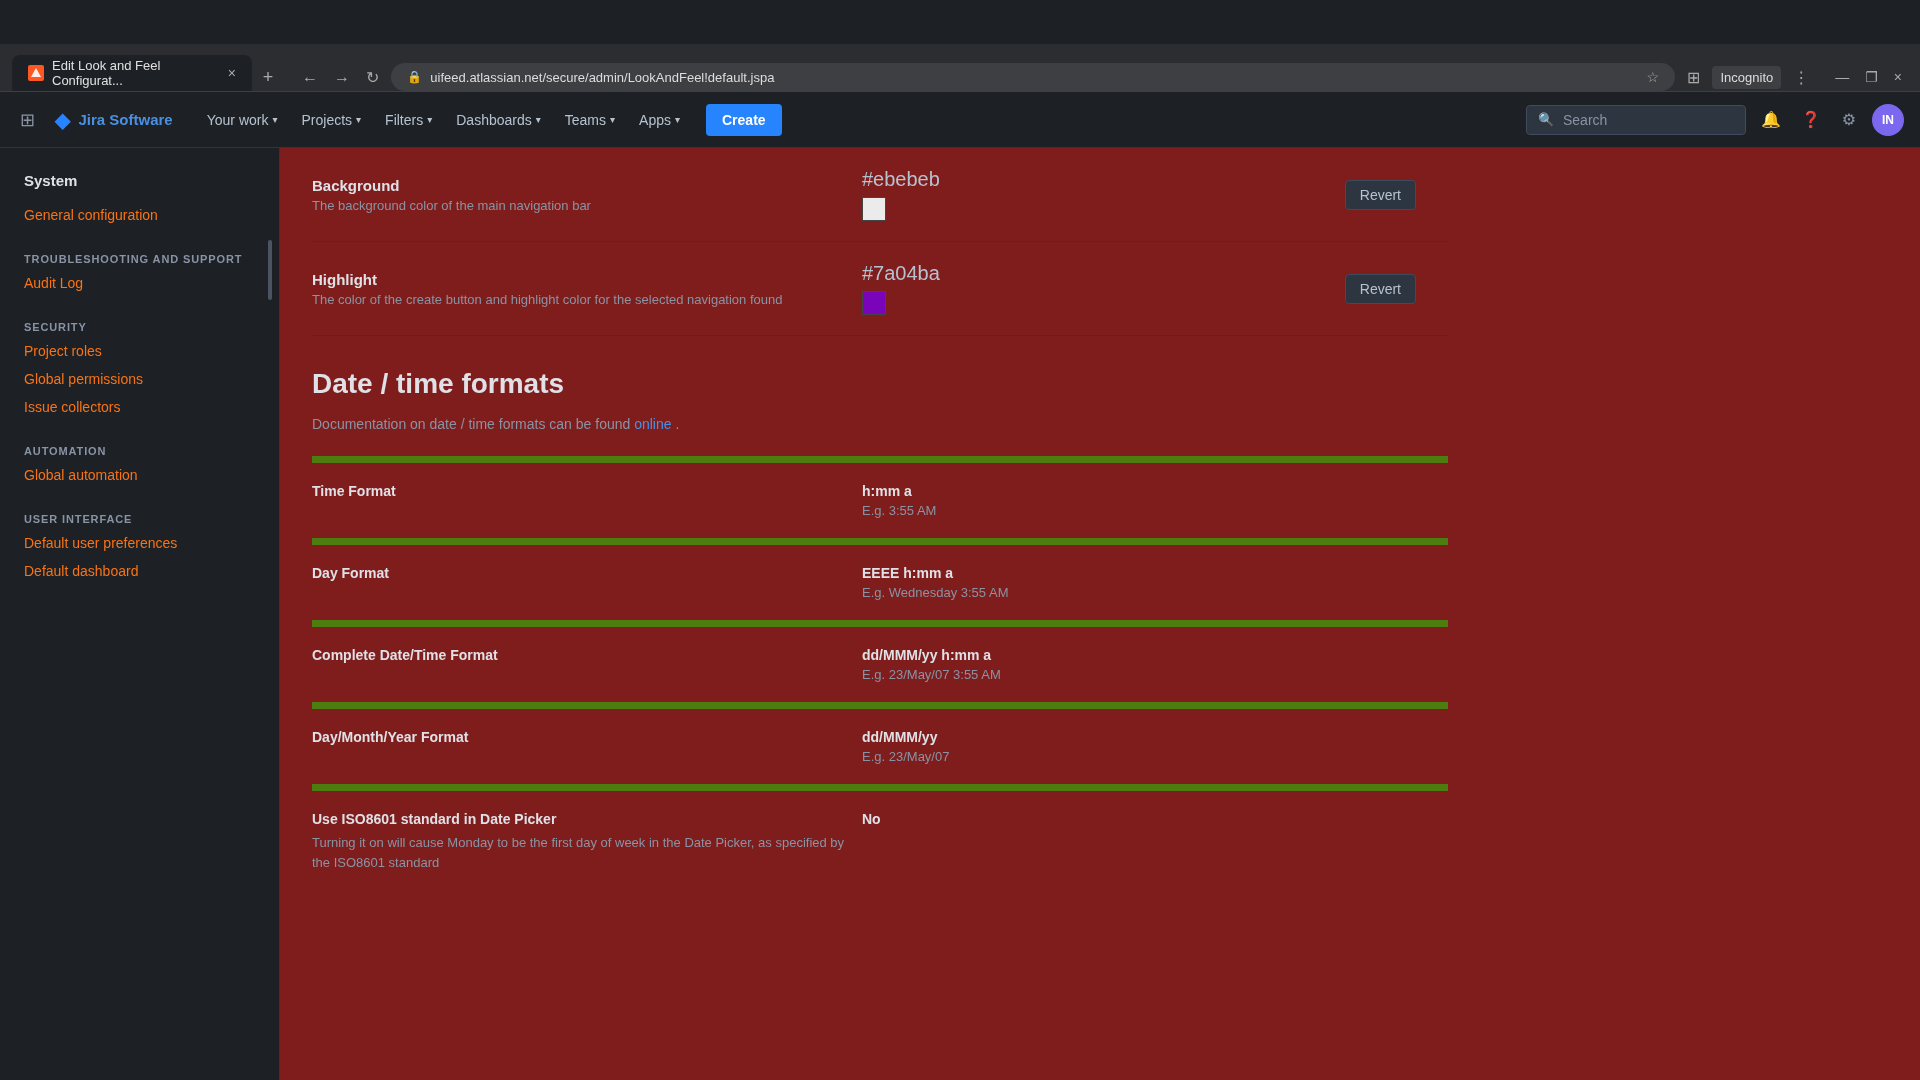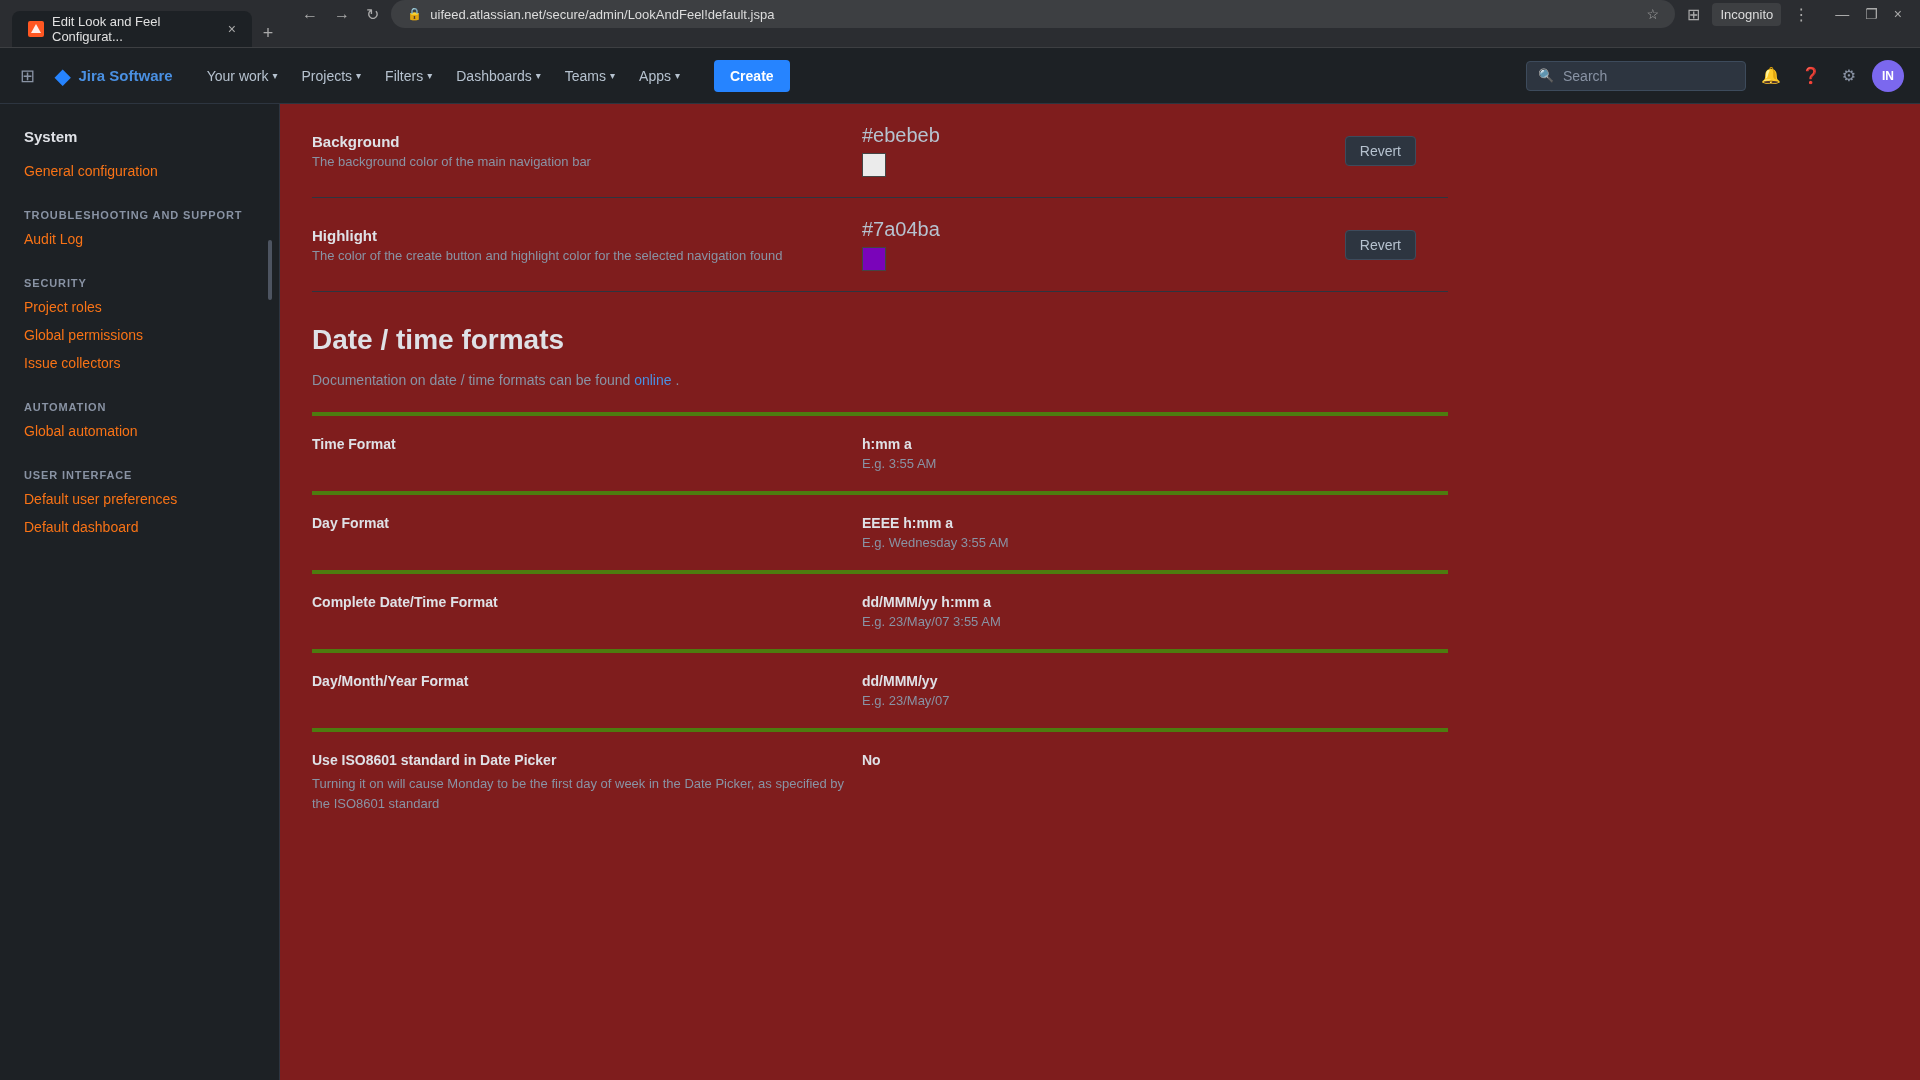--- a/index.html
+++ b/index.html
@@ -1,19 +1,19 @@
 <!DOCTYPE html>
 <html><head>
   <meta charset="utf-8">
   <style>
     * { margin: 0; padding: 0; box-sizing: border-box; }
     body { font-family: -apple-system, BlinkMacSystemFont, 'Segoe UI', Arial, sans-serif; background: #1d2125; color: #b6c2cf; font-size: 14px; overflow: hidden; }
 
     
-    .browser-chrome { background: #2b2d31; height: 48px; display: flex; align-items: flex-start; padding: 0 12px; gap: 8px; border-bottom: 1px solid #3d3f42; }
+    .browser-chrome { background: #2b2d31; height: 48px; display: flex; align-items: flex-end; padding: 0 12px; gap: 8px; border-bottom: 1px solid #3d3f42; margin-top: 44px; }
     .browser-tabs { display: flex; align-items: flex-end; height: 100%; gap: 2px; }
     .browser-tab { background: #1d2125; border-radius: 8px 8px 0 0; padding: 8px 16px; display: flex; align-items: center; gap: 8px; font-size: 13px; color: #ccc; height: 36px; min-width: 200px; max-width: 240px; }
     .browser-tab.active { background: #1d2125; color: #e0e0e0; }
     .tab-favicon { width: 16px; height: 16px; background: #ff5722; border-radius: 2px; display: flex; align-items: center; justify-content: center; font-size: 10px; color: white; flex-shrink: 0; }
     .tab-close { margin-left: auto; cursor: pointer; color: #aaa; font-size: 14px; }
     .tab-new { width: 28px; height: 28px; border-radius: 50%; display: flex; align-items: center; justify-content: center; cursor: pointer; color: #aaa; font-size: 18px; }
     .browser-controls { display: flex; align-items: center; gap: 8px; }
     .browser-btn { color: #aaa; font-size: 16px; cursor: pointer; padding: 4px; }
     .address-bar { flex: 1; background: #3d3f42; border-radius: 20px; padding: 6px 16px; color: #ddd; font-size: 13px; display: flex; align-items: center; gap: 8px; }
     .address-bar-icon { color: #aaa; font-size: 12px; }
@@ -23,21 +23,21 @@
     .win-btn { color: #aaa; font-size: 14px; cursor: pointer; padding: 4px 6px; }
 
     
     .app-header { background: #1d2125; height: 56px; display: flex; align-items: center; padding: 0 16px; border-bottom: 1px solid #2d3540; gap: 16px; }
     .app-grid-icon { color: #8993a4; font-size: 18px; cursor: pointer; padding: 4px; }
     .app-logo { display: flex; align-items: center; gap: 8px; color: #4a90e2; font-weight: 600; font-size: 15px; }
     .logo-icon { color: #2684ff; font-size: 20px; }
     .nav-items { display: flex; align-items: center; gap: 4px; margin-left: 8px; }
     .nav-item { color: #b6c2cf; padding: 6px 10px; border-radius: 4px; cursor: pointer; font-size: 14px; display: flex; align-items: center; gap: 4px; }
     .nav-chevron { font-size: 10px; }
-    .create-btn { background: #2684ff; color: white; border: none; padding: 8px 16px; border-radius: 4px; cursor: pointer; font-weight: 600; font-size: 14px; margin-left: 8px; }
+    .create-btn { background: #2684ff; color: white; border: none; padding: 8px 16px; border-radius: 4px; cursor: pointer; font-weight: 600; font-size: 14px; margin-left: 0; }
     .header-right { display: flex; align-items: center; gap: 12px; margin-left: auto; }
     .search-box { background: #2d3540; border: 1px solid #3d4b5c; border-radius: 4px; padding: 6px 12px; color: #8993a4; font-size: 14px; display: flex; align-items: center; gap: 8px; width: 220px; cursor: pointer; }
     .header-icon-btn { color: #8993a4; font-size: 16px; cursor: pointer; padding: 4px; }
     .avatar { width: 32px; height: 32px; border-radius: 50%; background: #7b68ee; display: flex; align-items: center; justify-content: center; color: white; font-size: 12px; font-weight: bold; cursor: pointer; }
 
     
     .main-layout { display: flex; height: calc(1080px - 48px - 56px); }
 
     
     .sidebar { width: 280px; background: #1d2125; border-right: 1px solid #2d3540; overflow-y: auto; padding: 16px 0; flex-shrink: 0; }
@@ -57,21 +57,21 @@
     .color-value-col { flex: 1; }
     .color-hex { color: #b6c2cf; font-size: 20px; margin-bottom: 6px; }
     .color-swatch { width: 24px; height: 24px; border: 1px solid #444; }
     .revert-btn { color: #b6c2cf; background: #2d3540; border: 1px solid #3d4b5c; padding: 6px 14px; border-radius: 4px; cursor: pointer; font-size: 14px; margin-left: auto; margin-right: 32px; }
 
     
     .section-title { font-size: 28px; font-weight: 600; color: #dfe1e6; padding: 32px 0 16px; }
     .section-desc { color: #8993a4; font-size: 14px; margin-bottom: 24px; }
     .section-desc a { color: #4a90e2; text-decoration: none; }
     .format-table { width: 100%; }
-    .format-row { display: flex; align-items: flex-start; padding: 20px 0; border-top: 4px solid #4d7c0f; }
+    .format-row { display: flex; align-items: flex-start; padding: 20px 0; border-top: 7px solid #4d7c0f; }
     .format-label-col { width: 550px; }
     .format-label { font-size: 14px; font-weight: 700; color: #dfe1e6; }
     .format-value-col { flex: 1; }
     .format-value { font-size: 14px; font-weight: 700; color: #dfe1e6; margin-bottom: 4px; }
     .format-example { font-size: 13px; color: #8993a4; }
     .iso-desc { font-size: 13px; color: #8993a4; margin-top: 6px; line-height: 1.5; }
 
     
     .sidebar::-webkit-scrollbar { width: 6px; }
     .sidebar::-webkit-scrollbar-track { background: transparent; }

